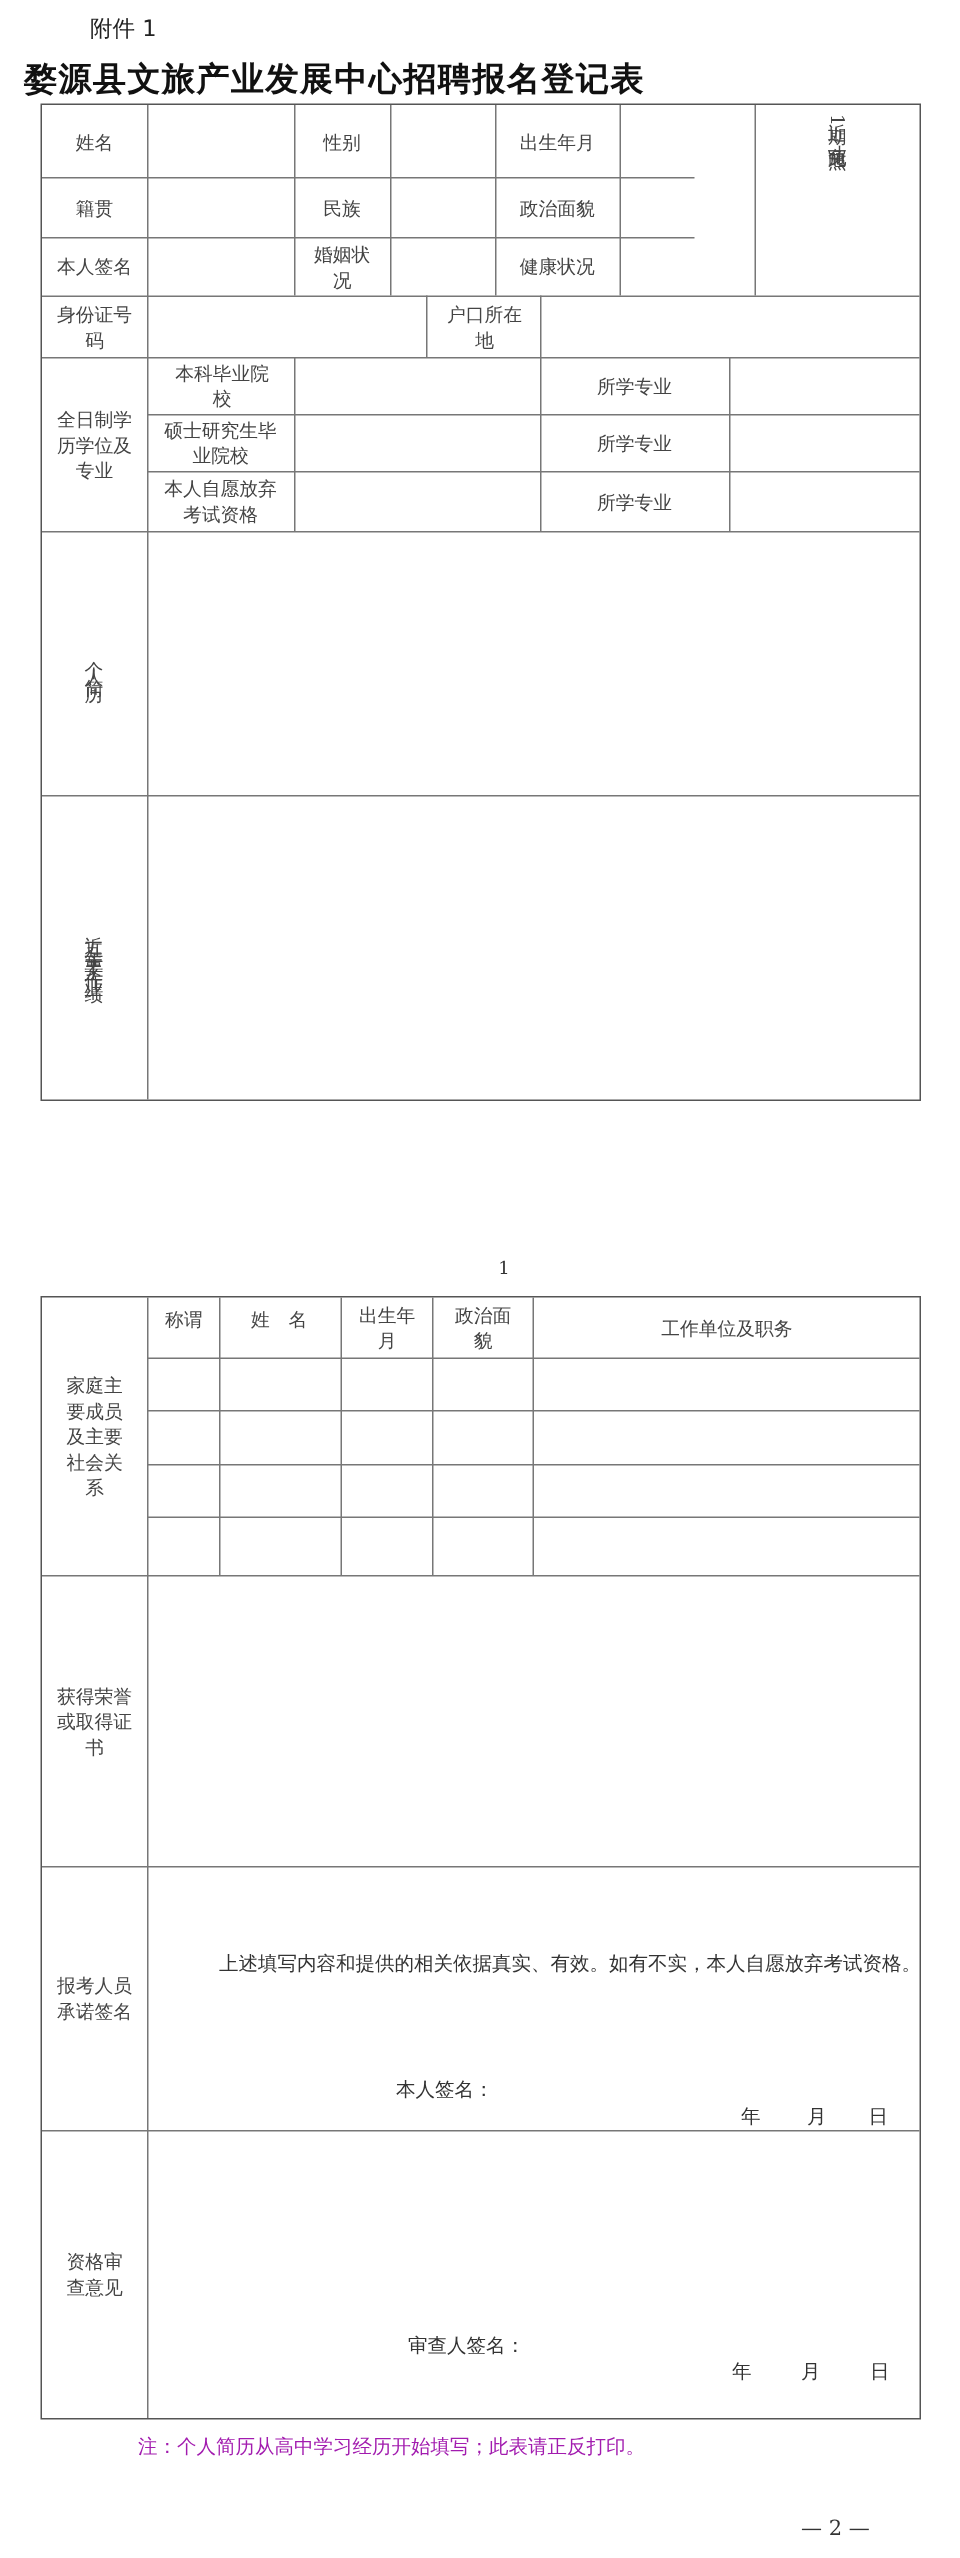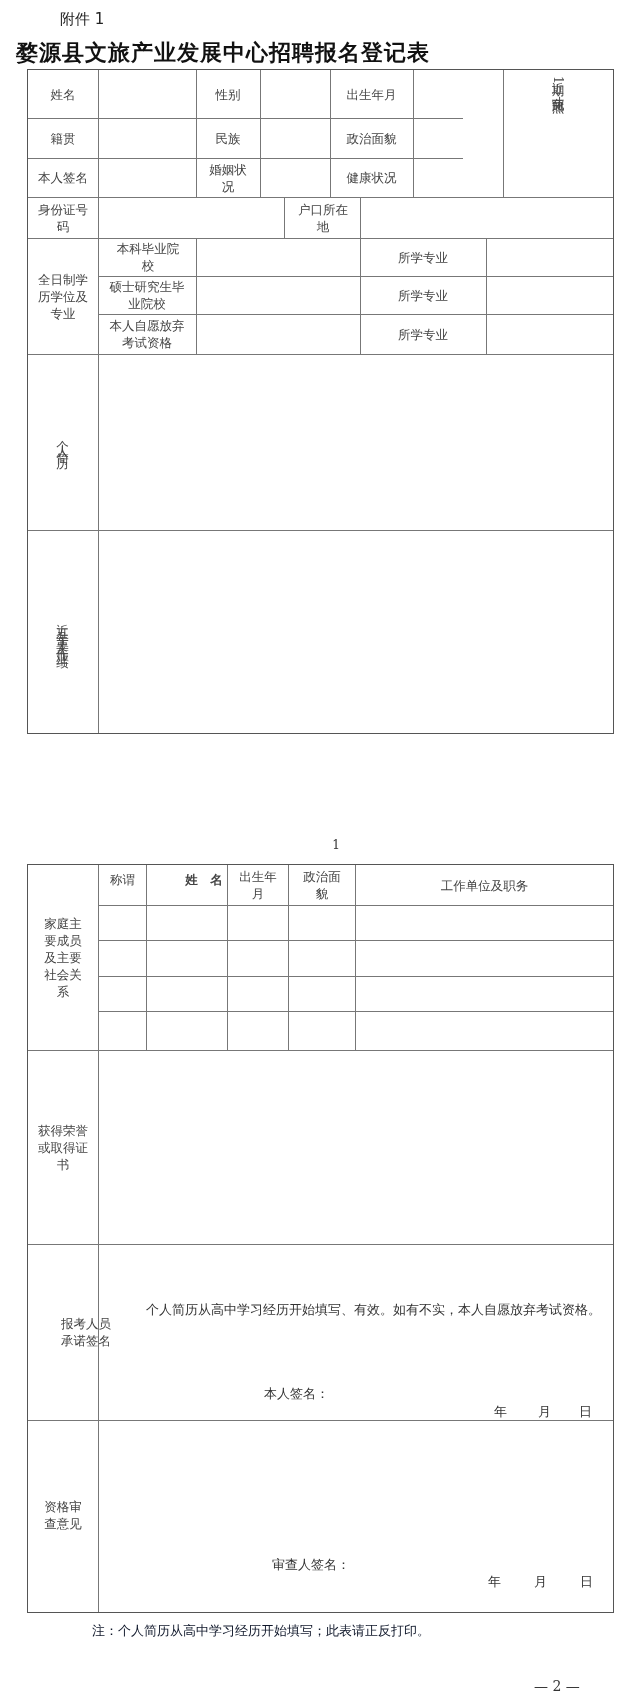--- a/index.html
+++ b/index.html
@@ -6,21 +6,21 @@
   body{width:640px;height:1705px;position:relative;font-family:"DejaVu Serif",serif;color:#333;overflow:hidden;}
   .abs{position:absolute;padding-left:16px;}
   .attach{left:44px;top:10px;font-family:"DejaVu Sans",sans-serif;font-size:15px;color:#222;}
   .title{left:0;width:640px;top:38px;text-align:left;font-size:22px;font-weight:bold;color:#111;letter-spacing:1px;}
   .cell{position:absolute;box-sizing:border-box;display:flex;align-items:center;justify-content:center;text-align:center;font-size:12.5px;line-height:17px;color:#444;}
   .hl{position:absolute;height:0;border-top:1px solid #777;}
   .vl{position:absolute;width:0;border-left:1px solid #777;}
   .outer{position:absolute;border:1.5px solid #555;box-sizing:border-box;}
   .vert{writing-mode:vertical-rl;letter-spacing:2px;}
   .pnum{font-size:12px;color:#333;}
-  .note{font-size:13px;color:#0f172a;}
+  .note{font-size:13px;color:#a21caf;}
   .body-text{font-size:13px;line-height:20px;color:#333;text-align:left;}
 </style>
 </head>
 <body>
 
 <div class="abs attach">附件 1</div>
 <div class="abs title">婺源县文旅产业发展中心招聘报名登记表</div>
 
 <div>
   <div class="outer" style="left:27px;top:69px;width:587px;height:665px;"></div>
@@ -113,42 +113,42 @@
   <div class="hl" style="left:98px;width:515px;top:940px;"></div>
   <div class="hl" style="left:98px;width:515px;top:976px;"></div>
   <div class="hl" style="left:98px;width:515px;top:1011px;"></div>
   <div class="hl" style="left:28px;width:585px;top:1050px;"></div>
   <div class="hl" style="left:28px;width:585px;top:1244px;"></div>
   <div class="hl" style="left:28px;width:585px;top:1420px;"></div>
 
   <div class="cell" style="left:42px;top:865px;width:42px;height:185px;">家庭主要成员及主要社会关系</div>
 
   <div class="cell" style="left:99px;top:865px;width:47px;height:40px;align-items:flex-start;padding-top:6px;">称谓</div>
-  <div class="cell" style="left:164px;top:865px;width:80px;height:40px;align-items:flex-start;padding-top:6px;font-weight:bold;">姓　名</div>
+  <div class="cell" style="left:146px;top:865px;width:80px;height:40px;align-items:flex-start;padding-top:6px;">姓　名</div>
   <div class="cell" style="left:236px;top:865px;width:44px;height:40px;">出生年月</div>
   <div class="cell" style="left:299px;top:865px;width:46px;height:40px;">政治面貌</div>
   <div class="cell" style="left:356px;top:865px;width:257px;height:40px;">工作单位及职务</div>
 
   <div class="cell" style="left:99px;top:906px;width:514px;height:34px;"></div>
   <div class="cell" style="left:99px;top:941px;width:514px;height:35px;"></div>
   <div class="cell" style="left:99px;top:977px;width:514px;height:34px;"></div>
   <div class="cell" style="left:99px;top:1012px;width:514px;height:38px;"></div>
 
   <div class="cell" style="left:38px;top:1050px;width:50px;height:194px;">获得荣誉或取得证书</div>
   <div class="cell" style="left:99px;top:1051px;width:514px;height:193px;"></div>
 
-  <div class="cell" style="left:38px;top:1244px;width:50px;height:176px;margin-left:23px;">报考人员承诺签名</div>
-  <div class="abs body-text" style="left:104px;top:1300px;width:504px;text-indent:2em;">个人简历从高中学习经历开始填写、有效。如有不实，本人自愿放弃考试资格。</div>
+  <div class="cell" style="left:38px;top:1244px;width:50px;height:176px;">报考人员承诺签名</div>
+  <div class="abs body-text" style="left:104px;top:1300px;width:504px;text-indent:2em;">上述填写内容和提供的相关依据真实、有效。如有不实，本人自愿放弃考试资格。</div>
   <div class="abs body-text" style="left:248px;top:1384px;">本人签名：</div>
   <div class="abs body-text" style="left:478px;top:1402px;">年</div>
   <div class="abs body-text" style="left:522px;top:1402px;">月</div>
   <div class="abs body-text" style="left:563px;top:1402px;">日</div>
   <div class="abs" style="left:310px;top:1378px;width:150px;height:20px;"></div>
 
-  <div class="cell" style="left:42px;top:1420px;width:42px;height:192px;font-family:Liberation Serif, serif;">资格审查意见</div>
+  <div class="cell" style="left:42px;top:1420px;width:42px;height:192px;">资格审查意见</div>
   <div class="abs body-text" style="left:256px;top:1555px;">审查人签名：</div>
   <div class="abs body-text" style="left:472px;top:1572px;">年</div>
   <div class="abs body-text" style="left:518px;top:1572px;">月</div>
   <div class="abs body-text" style="left:564px;top:1572px;">日</div>
   <div class="abs" style="left:99px;top:1421px;width:514px;height:120px;"></div>
 </div>
 
 <div class="abs note" style="left:76px;top:1622px;">注：个人简历从高中学习经历开始填写；此表请正反打印。</div>
 <div class="abs pnum" style="left:518px;top:1678px;font-size:14px;">— 2 —</div>
 

